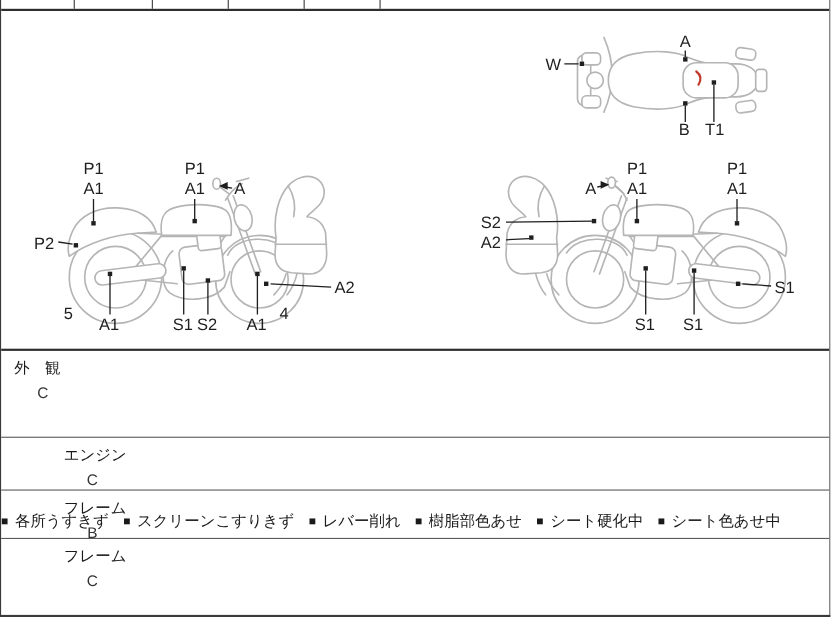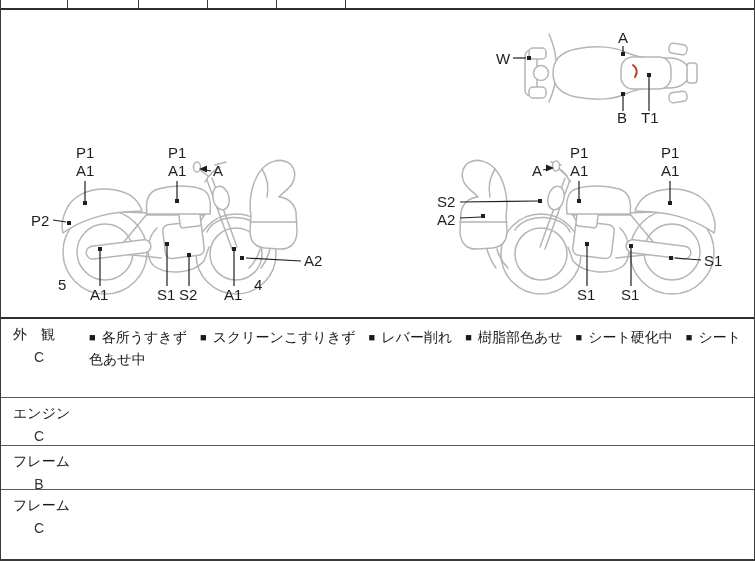--- a/index.html
+++ b/index.html
@@ -19,27 +19,27 @@
   .diagram-area svg{position:absolute;left:0;top:0;}
   .art{fill:none;stroke:var(--art,#b5b5b5);stroke-width:1.5;stroke-linecap:round;stroke-linejoin:round;}
   .artw{fill:#fff;stroke:var(--art,#b5b5b5);stroke-width:1.5;stroke-linejoin:round;}
   .lead{fill:none;stroke:var(--label,#222);stroke-width:1.2;}
   .dot{fill:var(--label,#222);}
   .ah{fill:var(--label,#222);stroke:none;}
   .lbl{fill:var(--label,#222);font-size:15px;font-family:"Liberation Sans","DejaVu Sans",sans-serif;}
   .mark{fill:none;stroke:var(--mark,#c0392b);stroke-width:2;stroke-linecap:round;}
   
   .cond-table{border-top:2px solid #2e2e2e;}
-  .cond-row{display:flex;box-sizing:border-box;padding-top:7px;}
-  .cond-row + .cond-row{border-top:1px solid #5a5a5a;}
+  .cond-row{display:flex;box-sizing:border-box;padding-top:7px;flex-direction:column;}
+  .cond-row + .cond-row{border-top:1px solid #5a5a5a;padding-left:45px;}
   .r0{height:78px}.r1{height:48px}.r2{height:44px}.r3{height:67px}
   .sec-col{flex:0 0 88px;padding-left:12px;box-sizing:border-box;}
   .sec-name{font-size:14px;white-space:pre;}
   .sec-grade{font-size:14px;width:52px;text-align:center;margin-top:5px;color:#333;}
-  .desc-col{flex:1;padding-right:10px;font-size:14px;line-height:1.6;word-break:break-all;}
+  .desc-col{flex:1;padding-right:10px;font-size:14px;line-height:1.6;word-break:break-all;margin-top:48px;}
   .item{margin-right:13px;}
   .sq{font-size:11px;margin-right:6px;vertical-align:1px;}
 </style>
 </head>
 <body>
 
 <div class="sheet">
 
   <div class="top-strip">
     <div class="cell c0"></div>

